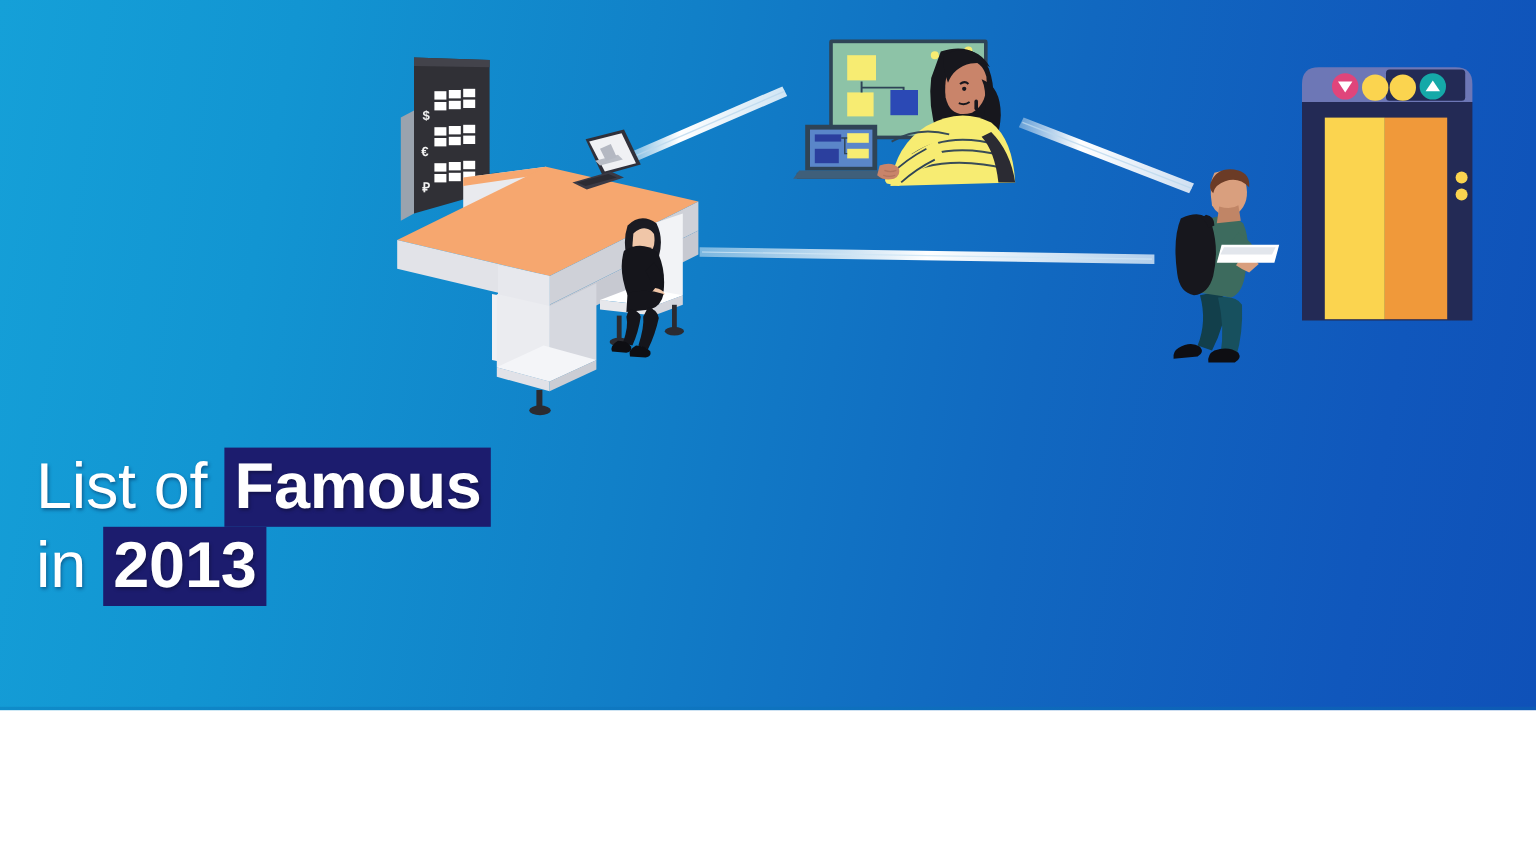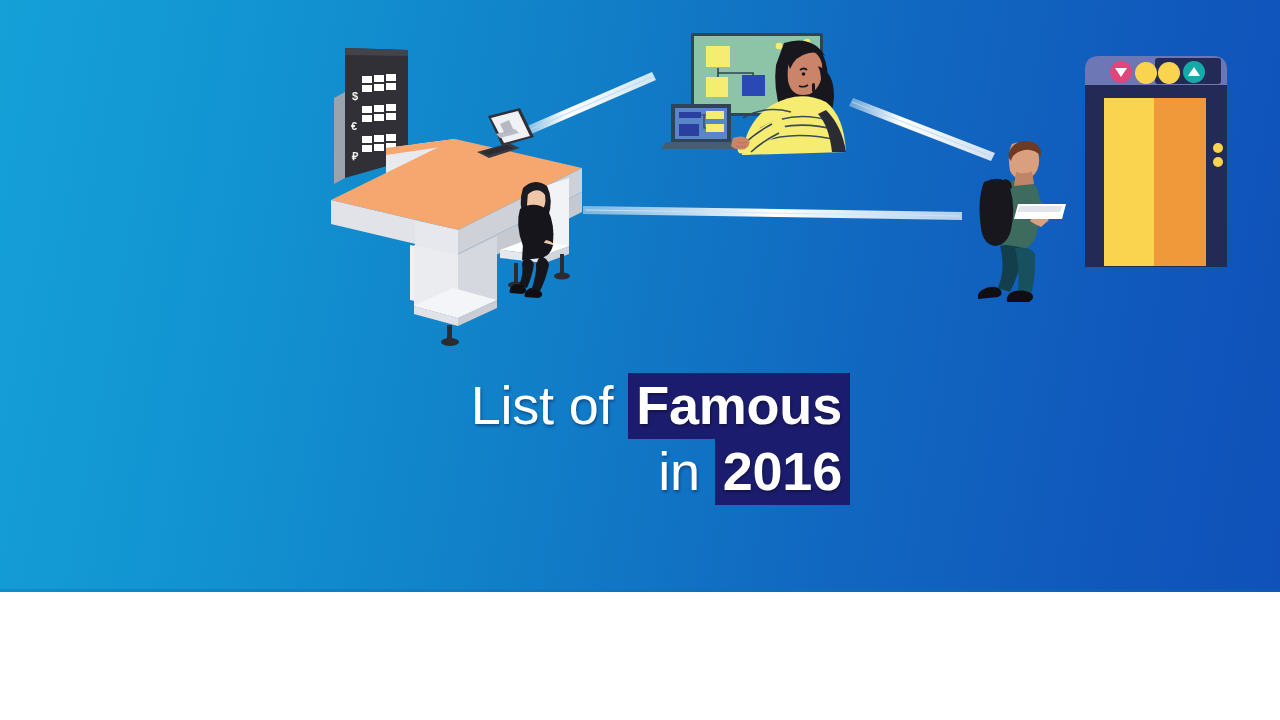--- a/index.html
+++ b/index.html
@@ -30,21 +30,20 @@
   #illustration svg { display:block; }
 
   
   #headline {
     position:absolute; left:30px; top:372px; width:820px;
   }
   .hl-line {
     font-size:54px; line-height:66px; font-weight:400; color:#ffffff;
     white-space:nowrap; letter-spacing:-0.2px;
     text-shadow:1px 2px 3px rgba(0,20,60,.45);
-    text-align:right;
   }
   .hl-hi {
     background:#1c1c6e;
     padding:2px 8px 4px 8px;
     font-weight:700;
     box-decoration-break:clone;
     -webkit-box-decoration-break:clone;
     text-shadow:1px 2px 3px rgba(0,0,0,.35);
   }
 
@@ -343,21 +342,21 @@
           <rect x="1154" y="98" width="52" height="168" fill="#f0993a"></rect>
 
           <circle cx="1218" cy="148" r="5" fill="#fbd44f"></circle>
           <circle cx="1218" cy="162" r="5" fill="#fbd44f"></circle>
         </g>
       </svg>
     </div>
 
     <div id="headline">
       <div class="hl-line"><span>List of </span><span class="hl-hi">Famous</span></div>
-      <div class="hl-line"><span>in </span><span class="hl-hi">2016</span></div>
+      <div class="hl-line"><span>in </span><span class="hl-hi">2013</span></div>
     </div>
   </div>
 
   <div id="footer">
 
     
 
     
   </div>
 

